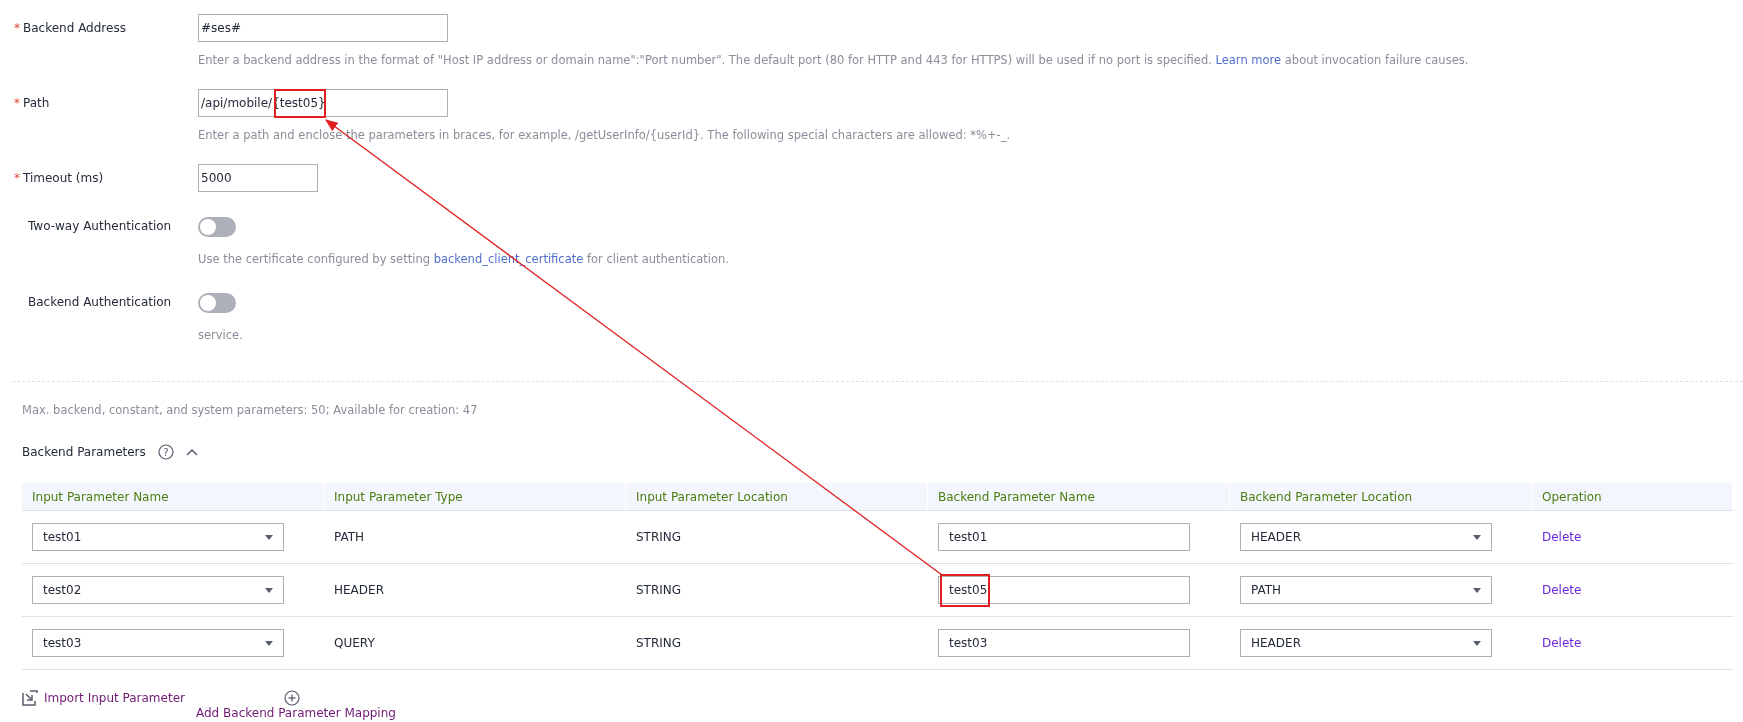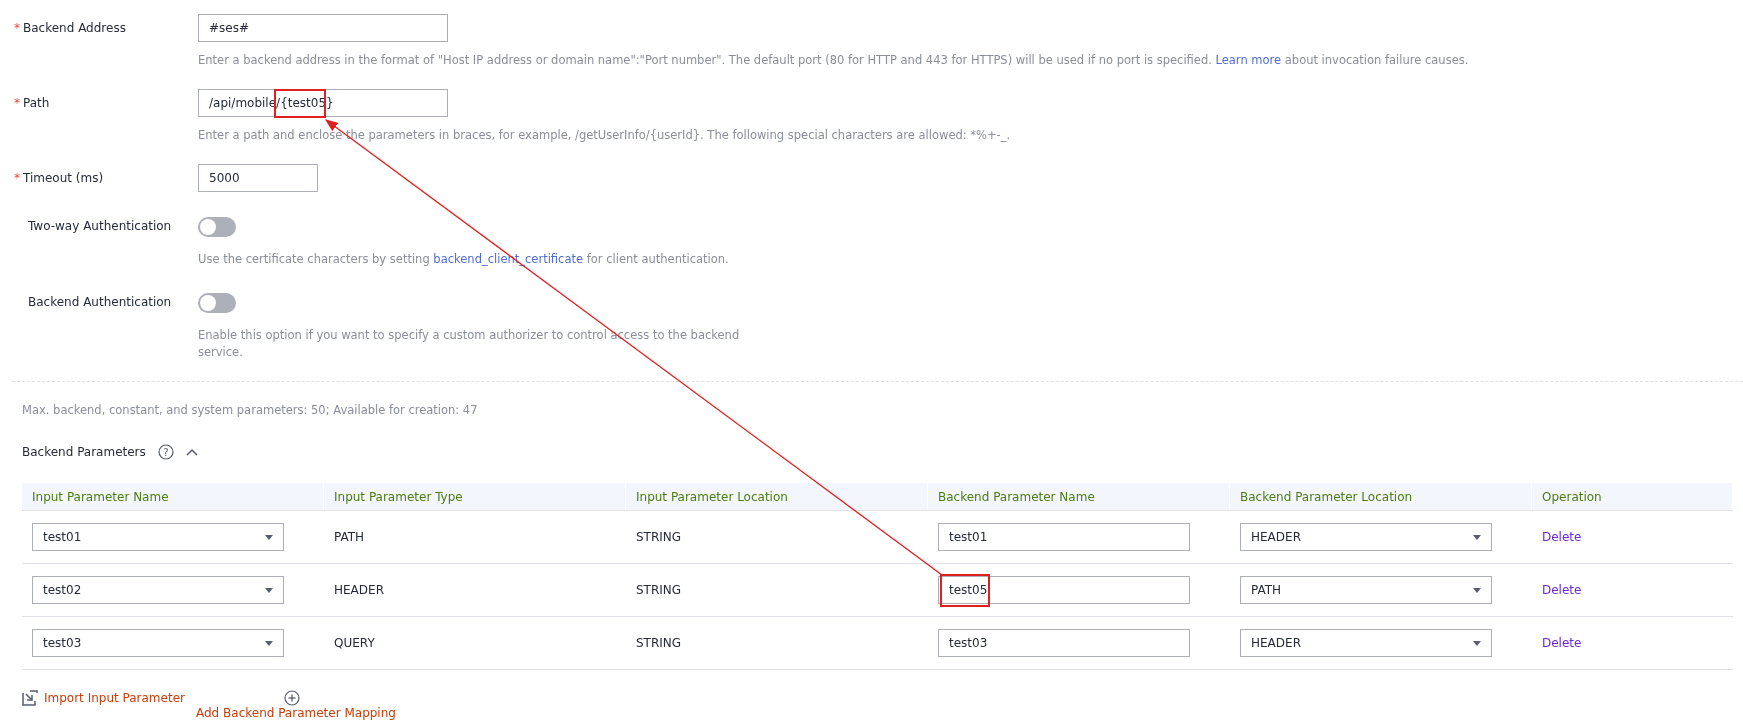--- a/index.html
+++ b/index.html
@@ -1,36 +1,36 @@
 <!DOCTYPE html>
 <html><head>
   <meta charset="utf-8">
   <style>
     * { box-sizing: border-box; margin: 0; padding: 0; }
     html, body { width: 1743px; height: 722px; background: #ffffff; overflow: hidden; }
     body { font-family: "DejaVu Sans", sans-serif; font-size: 12px; color: #252b3a; position: relative; }
     .label { position: absolute; font-size: 12px; color: #252b3a; white-space: nowrap; }
     .req { color: #e5483f; margin-right: 3px; }
-    .input { position: absolute; border: 1px solid #adb0b8; background: #fff; height: 28px; padding: 0 10px; font-size: 12px; line-height: 26px; color: #252b3a; white-space: nowrap; overflow: hidden; }
+    .input { position: absolute; border: 1px solid #adb0b8; background: #fff; height: 28px; padding: 0 2px; font-size: 12px; line-height: 26px; color: #252b3a; white-space: nowrap; overflow: hidden; }
     .hint { position: absolute; font-size: 11.5px; color: #8a8e99; white-space: nowrap; line-height: 17px; }
     .link { color: #526ecc; cursor: pointer; }
     .toggle { position: absolute; width: 38px; height: 20px; border-radius: 10px; background: #adb0b8; cursor: pointer; }
     .toggle .knob { position: absolute; left: 2px; top: 2px; width: 16px; height: 16px; border-radius: 50%; background: #fff; }
     .divider { position: absolute; left: 12px; top: 381px; width: 1731px; border-top: 1px dashed #dfe1e6; }
     .table { position: absolute; left: 22px; top: 483px; width: 1711px; }
     .thead { display: flex; height: 28px; background: #f3f6fd; border-bottom: 1px solid #dfe1e6; }
     .th { font-size: 12px; color: #4d7c0f; line-height: 28px; padding-left: 10px; border-right: 1px solid #ffffff; white-space: nowrap; }
     .tr { display: flex; height: 53px; border-bottom: 1px solid #dfe1e6; align-items: center; }
     .td { padding-left: 10px; font-size: 12px; color: #252b3a; white-space: nowrap; position: relative; }
     .c1 { width: 302px; } .c2 { width: 302px; } .c3 { width: 302px; } .c4 { width: 302px; } .c5 { width: 302px; } .c6 { width: 201px; }
     .select { width: 252px; height: 28px; border: 1px solid #adb0b8; background: #fff; padding: 0 10px; line-height: 26px; position: relative; cursor: pointer; }
     .select .caret { position: absolute; right: 10px; top: 11px; width: 0; height: 0; border-left: 4px solid transparent; border-right: 4px solid transparent; border-top: 5px solid #575d6c; }
     .tinput { width: 252px; height: 28px; border: 1px solid #adb0b8; background: #fff; padding: 0 10px; line-height: 26px; }
     .delete { color: #6d28d9; cursor: pointer; }
-    .footer-btn { position: absolute; top: 690px; display: flex; align-items: center; font-size: 12px; color: #c2410c; cursor: pointer; white-space: nowrap; }
+    .footer-btn { position: absolute; top: 690px; display: flex; align-items: center; font-size: 12px; color: #701a75; cursor: pointer; white-space: nowrap; }
     .annot-box { position: absolute; border: 2px solid #e02020; pointer-events: none; }
     svg.annot { position: absolute; left: 0; top: 0; pointer-events: none; }
   </style>
 </head>
 <body>
 
 <div class="label" style="left:14px; top:21px;"><span class="req">*</span><span>Backend Address</span></div>
 <div class="input" style="left:198px; top:14px; width:250px;">#ses#</div>
 <div class="hint" style="left:198px; top:52px;"><span>Enter a backend address in the format of "Host IP address or domain name":"Port number". The default port (80 for HTTP and 443 for HTTPS) will be used if no port is specified. </span><span class="link">Learn more</span><span> about invocation failure causes.</span></div>
 
@@ -38,28 +38,27 @@
 <div class="input" style="left:198px; top:89px; width:250px;"><span>/api/mobile/</span><span>{test05}</span></div>
 <div class="hint" style="left:198px; top:127px;">Enter a path and enclose the parameters in braces, for example, /getUserInfo/{userId}. The following special characters are allowed: *%+-_.</div>
 
 <div class="label" style="left:14px; top:171px;"><span class="req">*</span><span>Timeout (ms)</span></div>
 <div class="input" style="left:198px; top:164px; width:120px;">5000</div>
 
 <div class="label" style="left:28px; top:219px;">Two-way Authentication</div>
 <div class="toggle" style="left:198px; top:217px;">
     <div class="knob"></div>
   </div>
-<div class="hint" style="left:198px; top:251px;"><span>Use the certificate characters by setting </span><span class="link">backend_client_certificate</span><span> for client authentication.</span></div>
+<div class="hint" style="left:198px; top:251px;"><span>Use the certificate configured by setting </span><span class="link">backend_client_certificate</span><span> for client authentication.</span></div>
 
 <div class="label" style="left:28px; top:295px;">Backend Authentication</div>
 <div class="toggle" style="left:198px; top:293px;">
     <div class="knob"></div>
   </div>
 <div class="hint" style="left:198px; top:327px;">
-    <div>Enable this option if you want to specify a custom authorizer to control access to the backend</div>
     <div>service.</div>
   </div>
 
 <div class="divider"></div>
 
 <div class="hint" style="left:22px; top:402px;">Max. backend, constant, and system parameters: 50; Available for creation: 47</div>
 
 <div style="position:absolute; left:22px; top:444px; display:flex; align-items:center;">
   <span style="font-size:12px;">Backend Parameters</span>
   <span style="margin-left:12px; display:inline-flex;">

